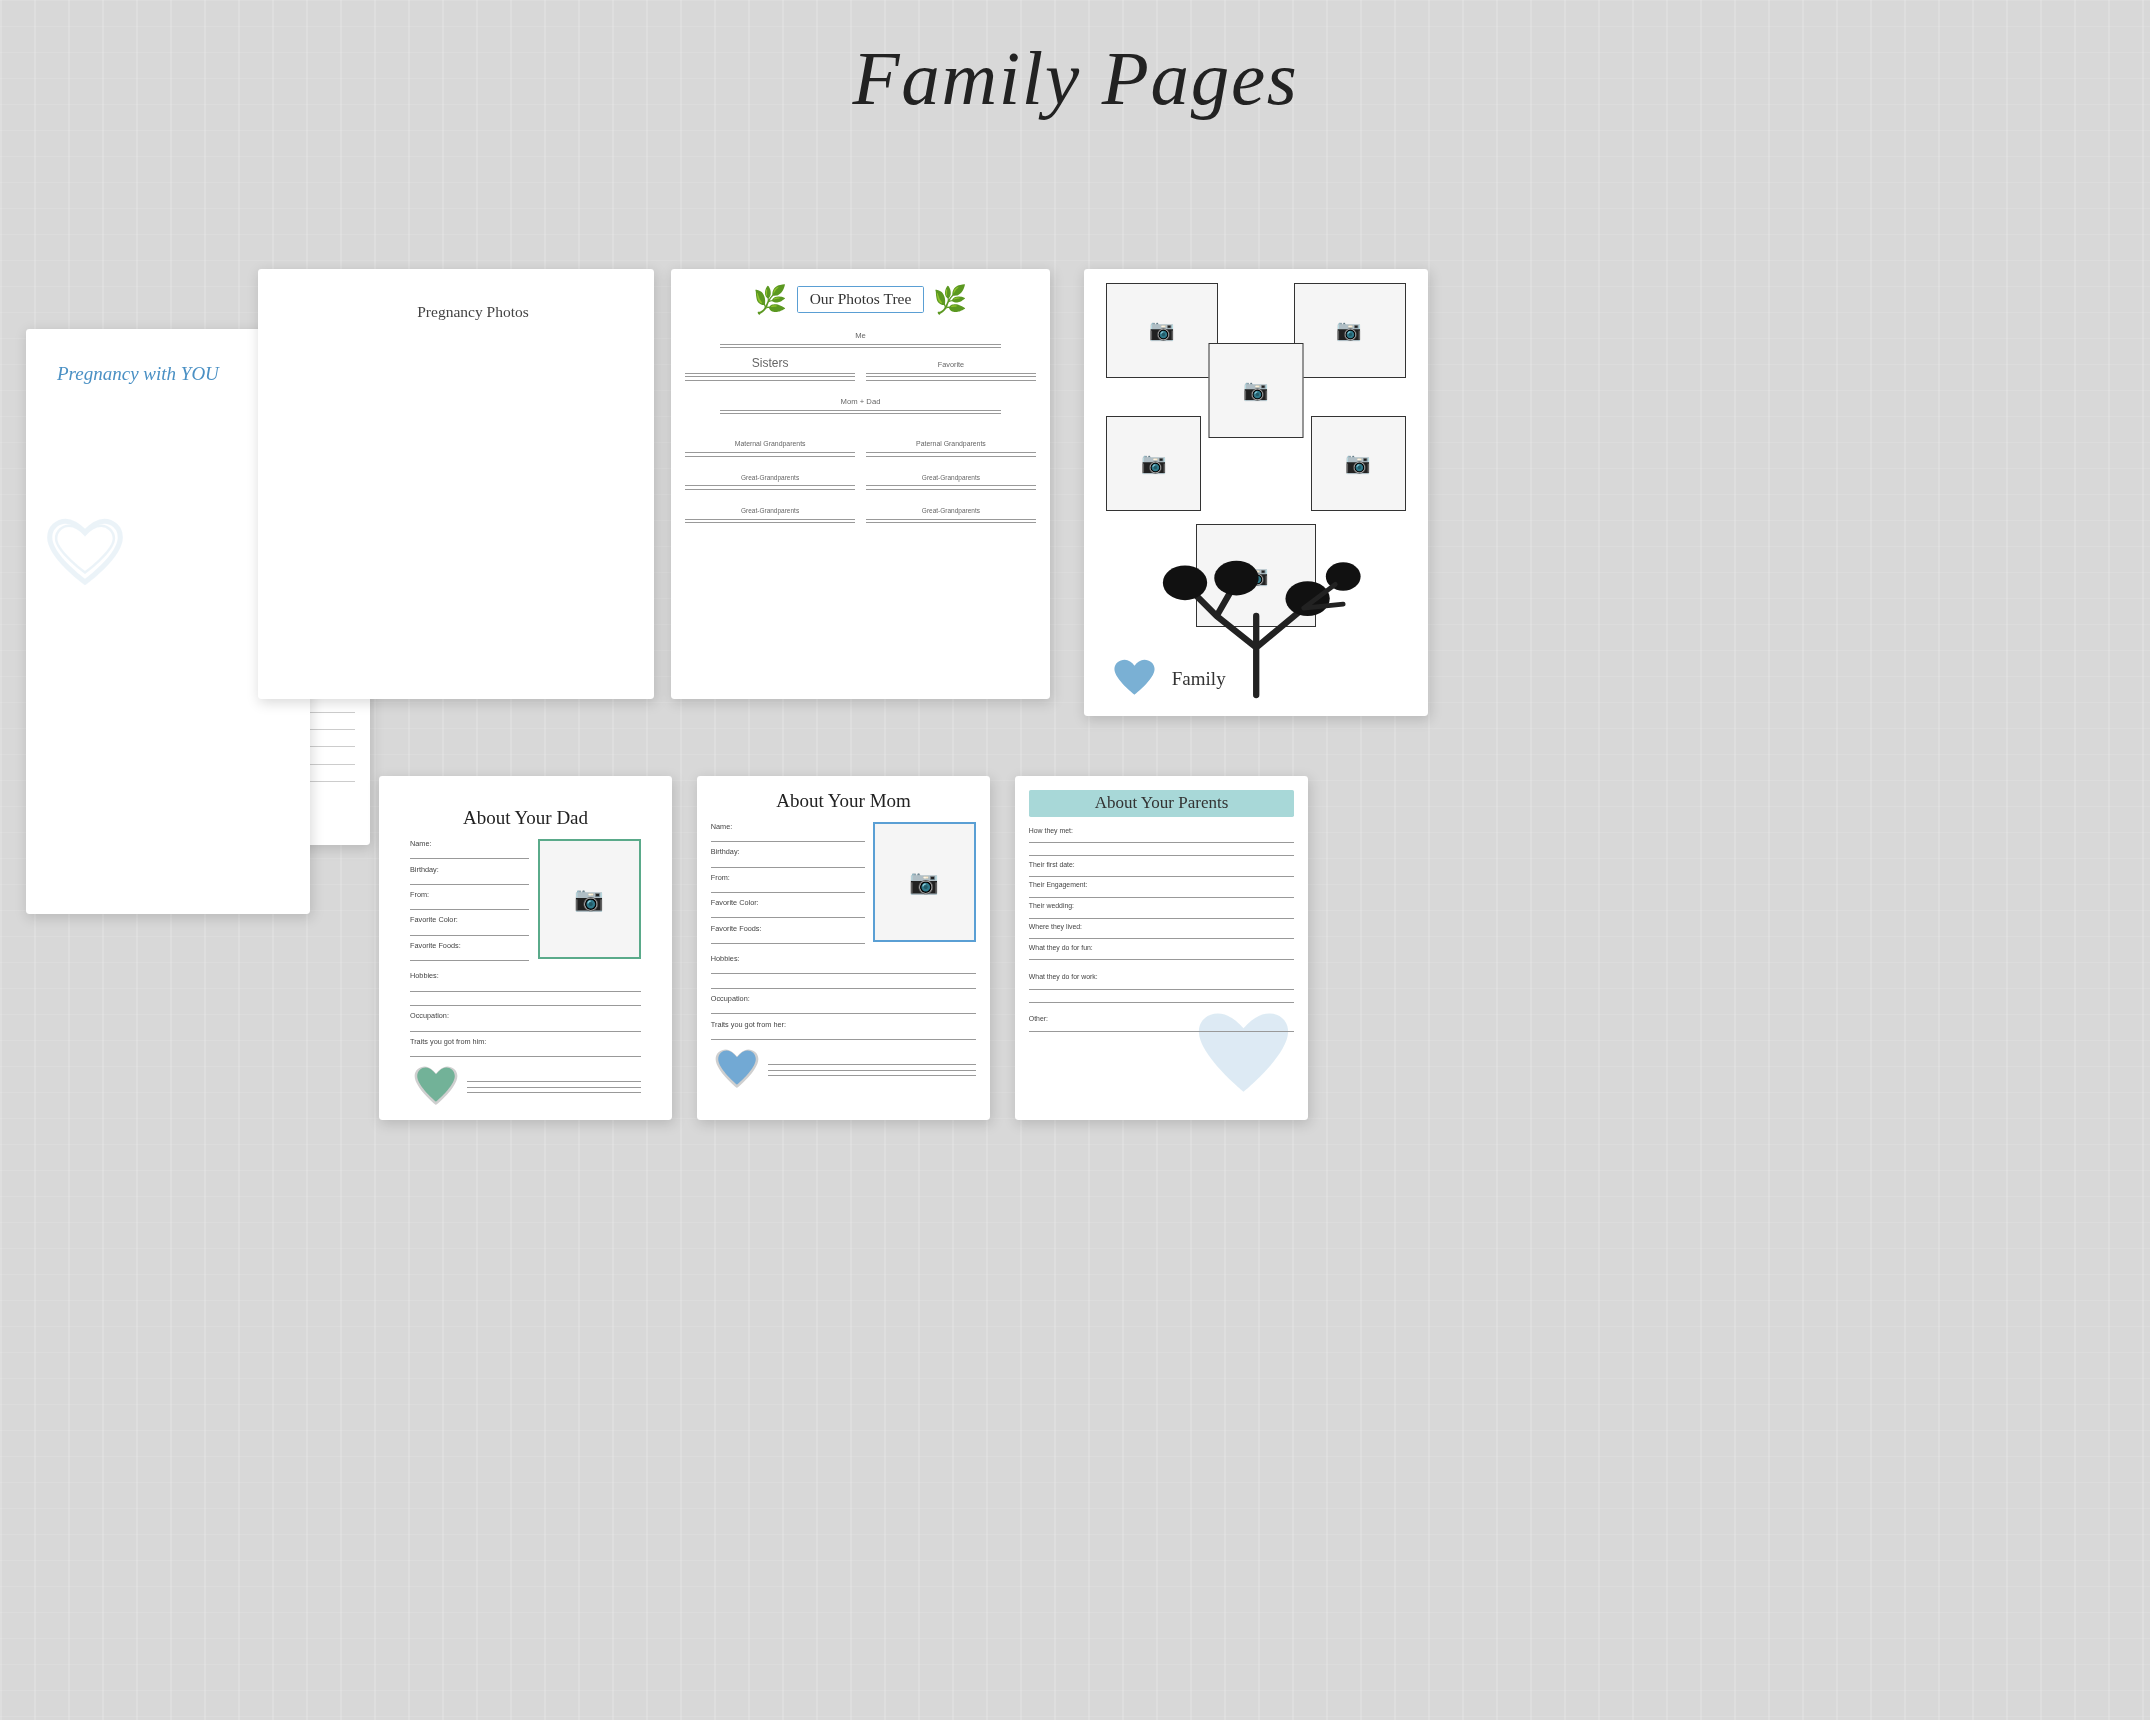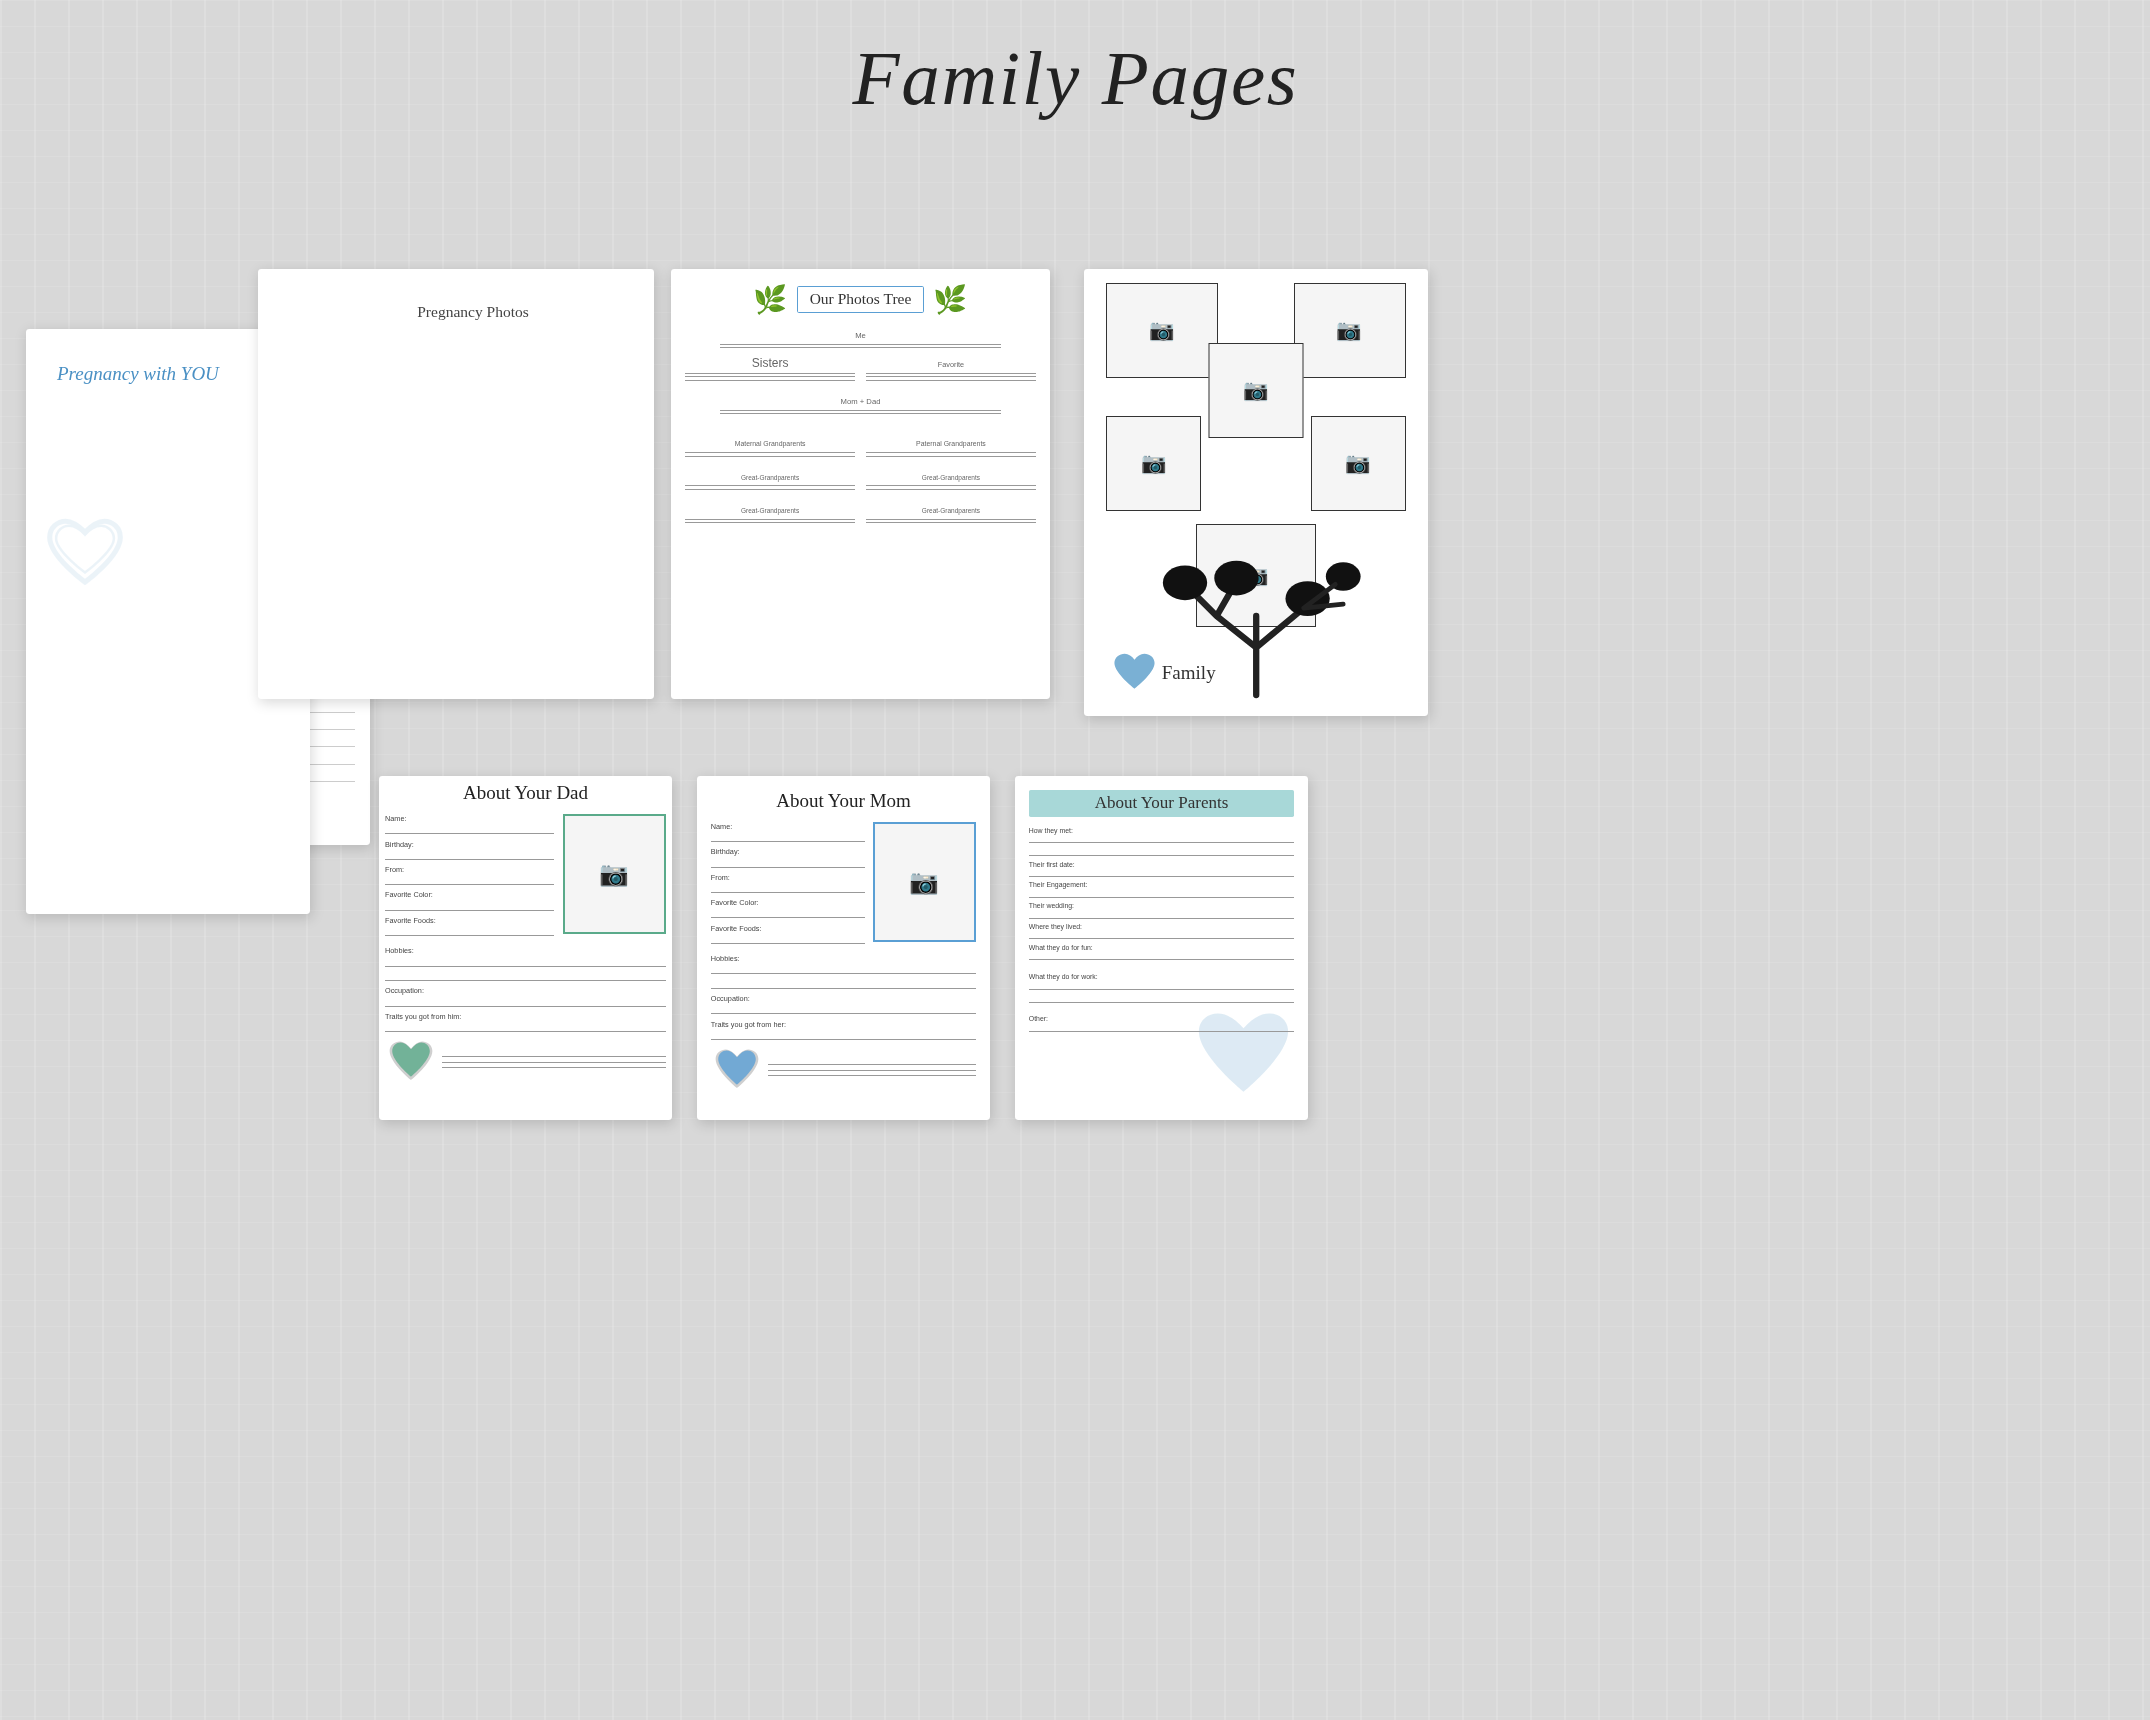--- a/index.html
+++ b/index.html
@@ -399,32 +399,32 @@
         <path d="M200,200 L200,140 L150,100 M200,140 L260,90 M200,140 L200,100 M150,100 L120,70 M150,100 L170,65" stroke="#222" stroke-width="8" fill="none" stroke-linecap="round"></path>
 
         <ellipse cx="110" cy="58" rx="28" ry="22" fill="#111"></ellipse>
         <ellipse cx="175" cy="52" rx="28" ry="22" fill="#111"></ellipse>
         <ellipse cx="265" cy="78" rx="28" ry="22" fill="#111"></ellipse>
         <ellipse cx="310" cy="50" rx="22" ry="18" fill="#111"></ellipse>
 
         <path d="M260,90 L300,60 M260,90 L310,85" stroke="#222" stroke-width="6" fill="none" stroke-linecap="round"></path>
       </svg>
 
-      <div style="position:absolute; bottom:8px; left:13px; display:flex; align-items:center; gap:4px;justify-content:space-between;">
+      <div style="position:absolute; bottom:2px; left:13px; display:flex; align-items:center; gap:14px;justify-content:space-between;">
         <div style="width:47px; height:43px; position:relative;">
           <svg width="47" height="43" viewBox="0 0 55 50">
             <path d="M27.5,44 C27.5,44 4,26 4,14 C4,7 10,3 16,3 C20.5,3 24.5,6 27.5,10 C30.5,6 34.5,3 39,3 C45,3 51,7 51,14 C51,26 27.5,44 27.5,44Z" fill="#7ab0d4"></path>
           </svg>
         </div>
         <span style="font-size:19px; font-family:'Brush Script MT',cursive; color:#333;">Family</span>
       </div>
     </div>
   </div>
 
-  <div class="card dad-card" style="left:379px; top:619px; width:293px; height:344px; padding:6px;">
+  <div class="card dad-card" style="left:379px; top:619px; width:293px; height:344px; padding:31px;">
     <div class="about-card-title">About Your Dad</div>
 
     <div class="about-card-layout">
       <div class="about-card-fields">
         <div class="about-field">
           <span class="about-field-label">Name:</span>
           <div class="about-field-line"></div>
         </div>
         <div class="about-field">
           <span class="about-field-label">Birthday:</span>

